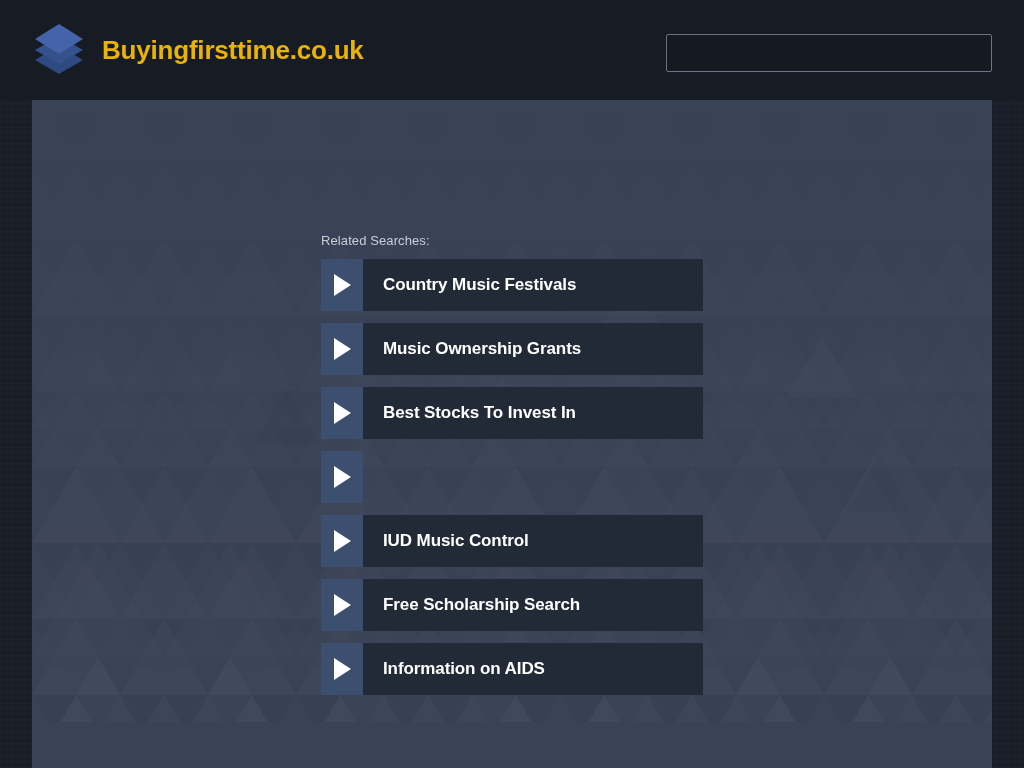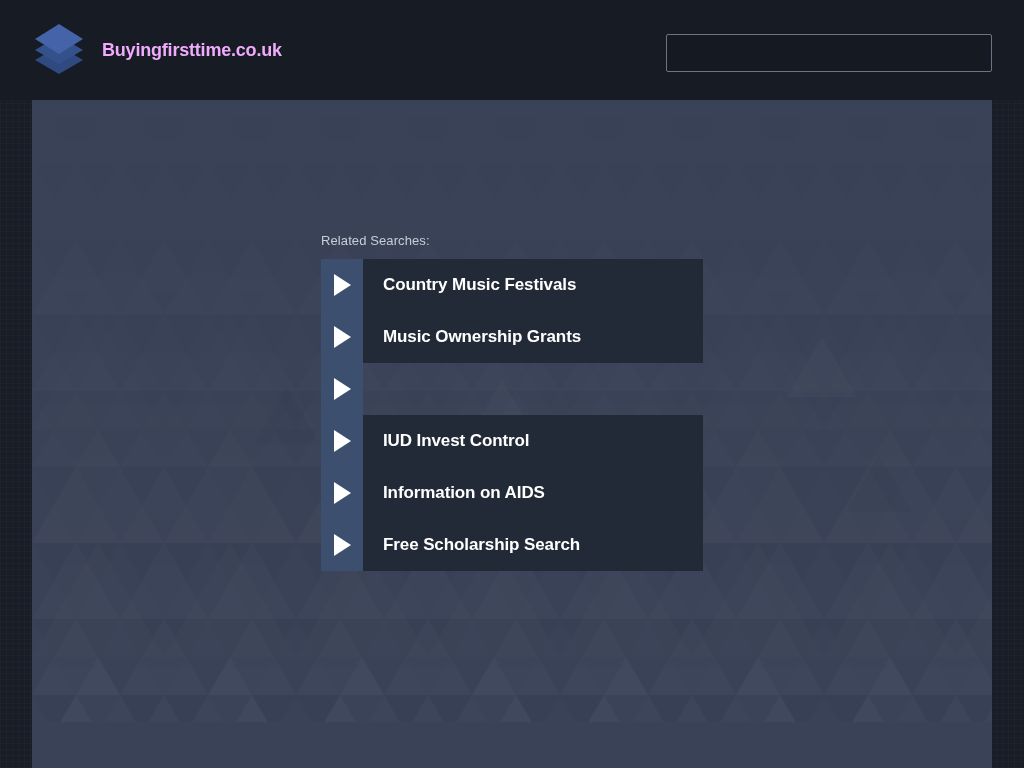--- a/index.html
+++ b/index.html
@@ -52,22 +52,22 @@
     background:#3b5a9b;
     border-radius:5px;
     transform:skewX(0deg) rotate(0deg);
     clip-path:polygon(50% 0%, 100% 50%, 50% 100%, 0% 50%);
   }
   .logo .l3 { top:24px; background:#2f4a80; width:48px; height:28px; }
   .logo .l2 { top:14px; background:#35518c; width:48px; height:28px; }
   .logo .l1 { top:2px;  background:#4463a8; width:48px; height:30px; }
 
   #site-title {
-    color:#f0abfc;
-    font-size:18px;
+    color:#eab308;
+    font-size:26px;
     font-weight:bold;
     letter-spacing:-0.2px;
     white-space:nowrap;
   }
 
   #search-box {
     position:absolute;
     left:666px; top:34px;
     width:326px; height:38px;
     background:#141922;
@@ -111,20 +111,21 @@
     position:absolute;
     left:289px; top:172px;
     width:382px;
     z-index:3;
   }
 
   .srow {
     display:flex;
     align-items:stretch;
     height:52px;
+    margin-bottom:12px;
     cursor:pointer;
   }
   .srow .arrow-cell {
     flex:0 0 42px;
     background:#3d4f6f;
     display:flex;
     align-items:center;
     justify-content:center;
   }
   .srow .arrow-cell .tri {
@@ -206,35 +207,41 @@
         <div class="srow">
           <div class="arrow-cell">
             <div class="tri"></div>
           </div>
           <div class="label-cell">Music Ownership Grants</div>
         </div>
         <div class="srow">
           <div class="arrow-cell">
             <div class="tri"></div>
           </div>
-        </div>
-        <div class="srow">
-          <div class="arrow-cell">
-            <div class="tri"></div>
-          </div>
-          <div class="label-cell">IUD Invest Control</div>
+          <div class="label-cell">Best Stocks To Invest In</div>
+        </div>
+        <div class="srow">
+          <div class="arrow-cell">
+            <div class="tri"></div>
+          </div>
+        </div>
+        <div class="srow">
+          <div class="arrow-cell">
+            <div class="tri"></div>
+          </div>
+          <div class="label-cell">IUD Music Control</div>
+        </div>
+        <div class="srow">
+          <div class="arrow-cell">
+            <div class="tri"></div>
+          </div>
+          <div class="label-cell">Free Scholarship Search</div>
         </div>
         <div class="srow">
           <div class="arrow-cell">
             <div class="tri"></div>
           </div>
           <div class="label-cell">Information on AIDS</div>
-        </div>
-        <div class="srow">
-          <div class="arrow-cell">
-            <div class="tri"></div>
-          </div>
-          <div class="label-cell">Free Scholarship Search</div>
         </div>
       </div>
 
   </div>
 </div>
 
 </body></html>

